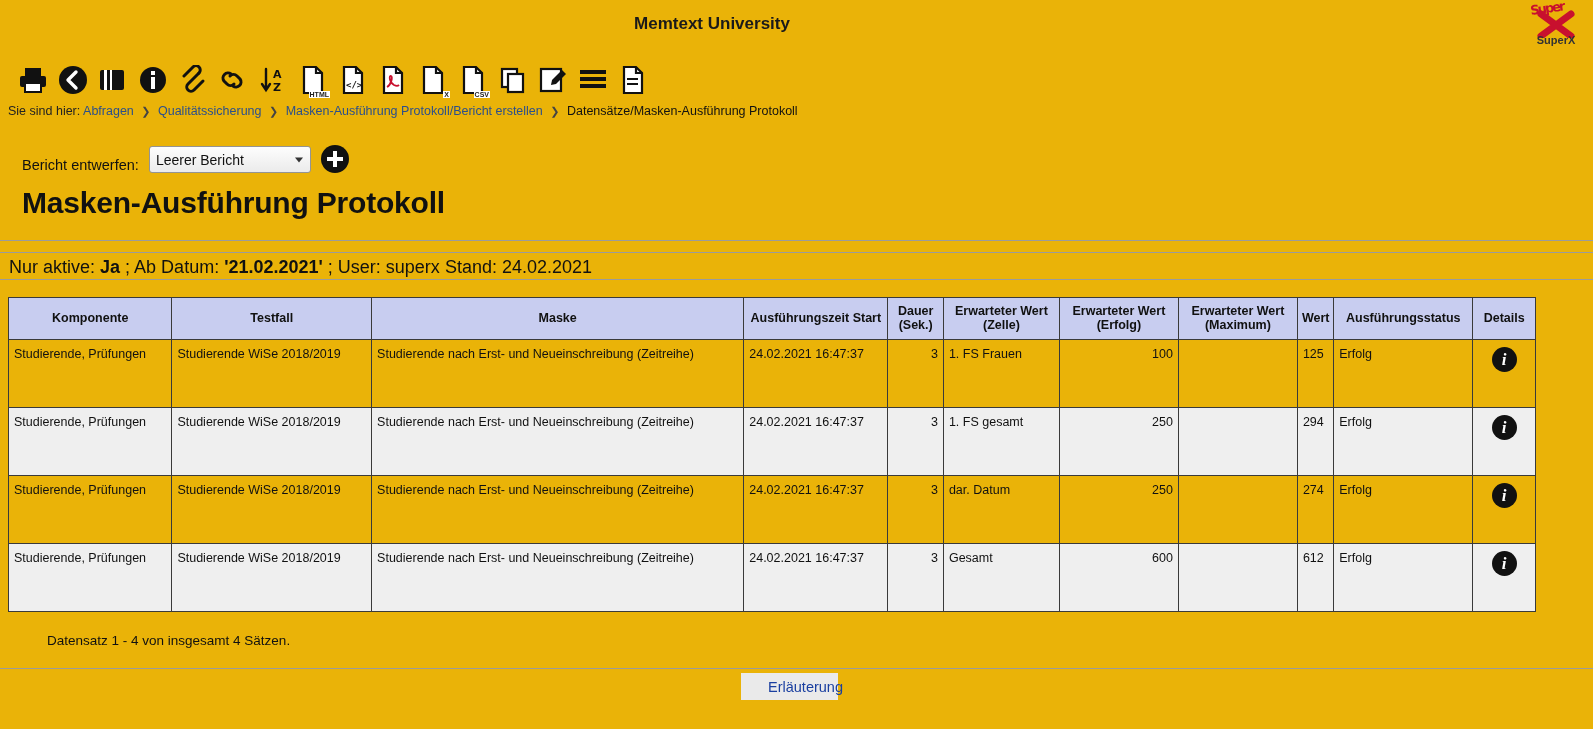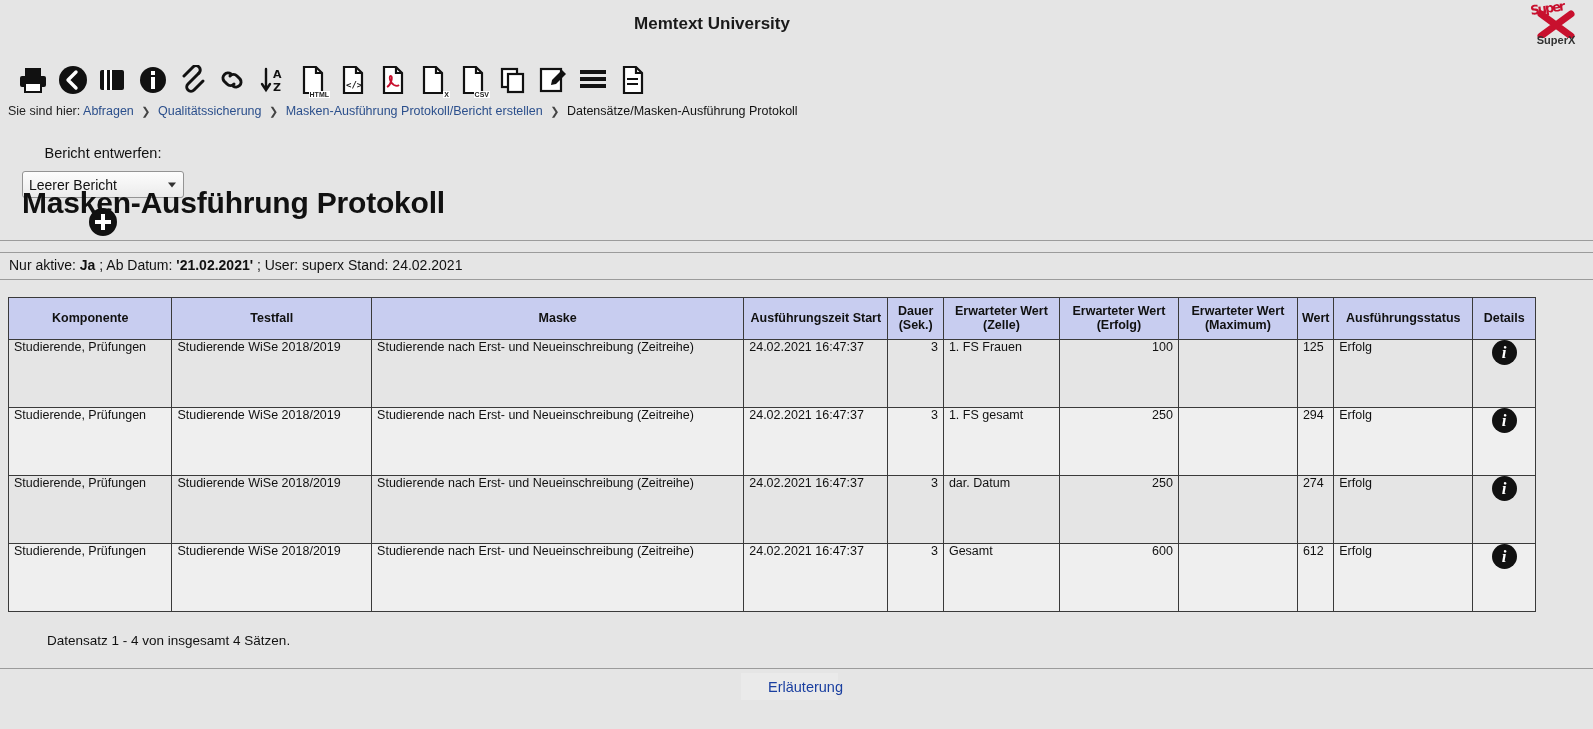--- a/index.html
+++ b/index.html
@@ -9,21 +9,21 @@
     background: #ffffff;
     font-family: "Liberation Sans", sans-serif;
     font-size: 13px;
     color: #000000;
     overflow: hidden;
   }
   #page {
     position: relative;
     width: 1593px;
     height: 729px;
-    background: #e5e5e5;
+    background: #eab308;
   }
 
   
   .univ-title {
     position: absolute;
     top: 14px;
     left: 0;
     width: 1424px;
     text-align: center;
     font-size: 17px;
@@ -106,23 +106,22 @@
     font-size: 11px;
   }
   .breadcrumb .current { color: #111; }
 
   
   .design-row {
     position: absolute;
     top: 145px;
     left: 22px;
     display: flex;
-    align-items: center;
+    align-items: flex-end;
     gap: 10px;
-    flex-direction: column;
   }
   .design-label { font-size: 14.5px; color: #111; }
   .select-box {
     border: 1px solid #949494;
     background: linear-gradient(#fdfdfd, #ebebeb);
     border-radius: 3px;
     height: 27px;
     min-width: 162px;
     padding: 0 22px 0 6px;
     display: flex;
@@ -171,21 +170,21 @@
     border-top: 1px solid #9b9b9b;
   }
   #hr1 { top: 240px; }
   #hr2 { top: 252px; }
   #hr3 { top: 279px; }
 
   .filter-line {
     position: absolute;
     top: 257px;
     left: 9px;
-    font-size: 14px;
+    font-size: 18px;
     color: #111;
     white-space: nowrap;
   }
   .filter-line b { font-weight: bold; }
 
   
   .tbl-wrap {
     position: absolute;
     top: 297px;
     left: 8px;
@@ -204,21 +203,21 @@
     font-weight: bold;
     color: #111;
     text-align: center;
     padding: 6px 4px;
     line-height: 1.15;
   }
   table.report td {
     border: 1px solid #3a3a3a;
     font-size: 12.5px;
     color: #111;
-    padding: 0 5px;
+    padding: 7px 5px;
     vertical-align: top;
     height: 68px;
   }
   table.report tr.alt td { background: #efefef; }
   td.num { text-align: right; }
   td.details { text-align: center; vertical-align: middle; }
   .info-dot {
     display: inline-block;
     width: 25px; height: 25px;
     border-radius: 50%;

